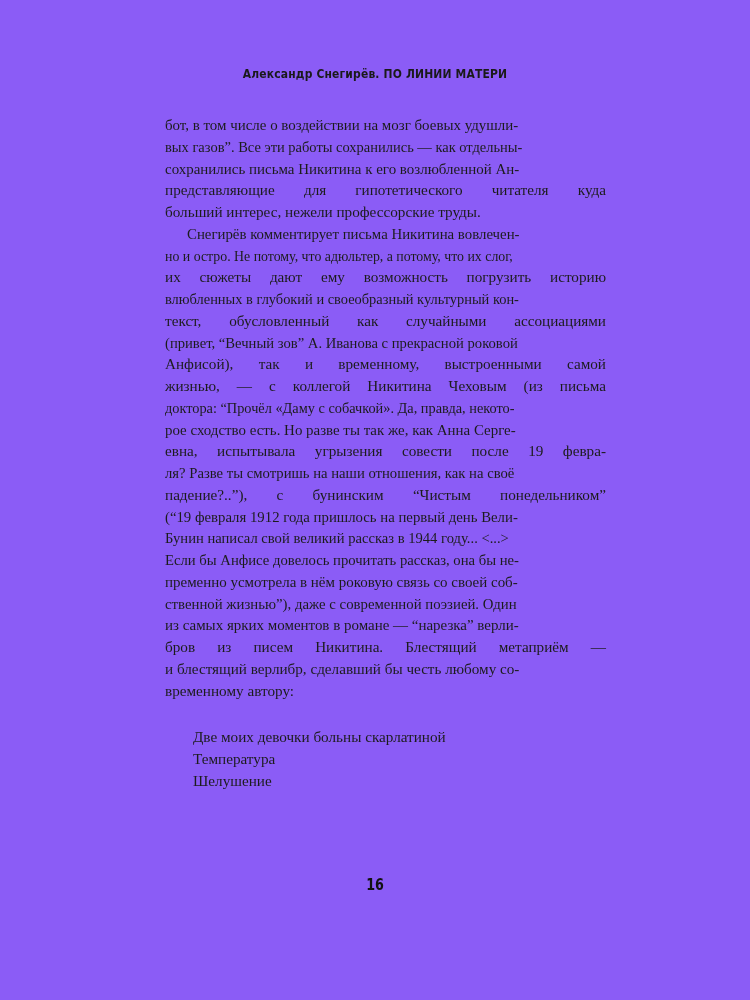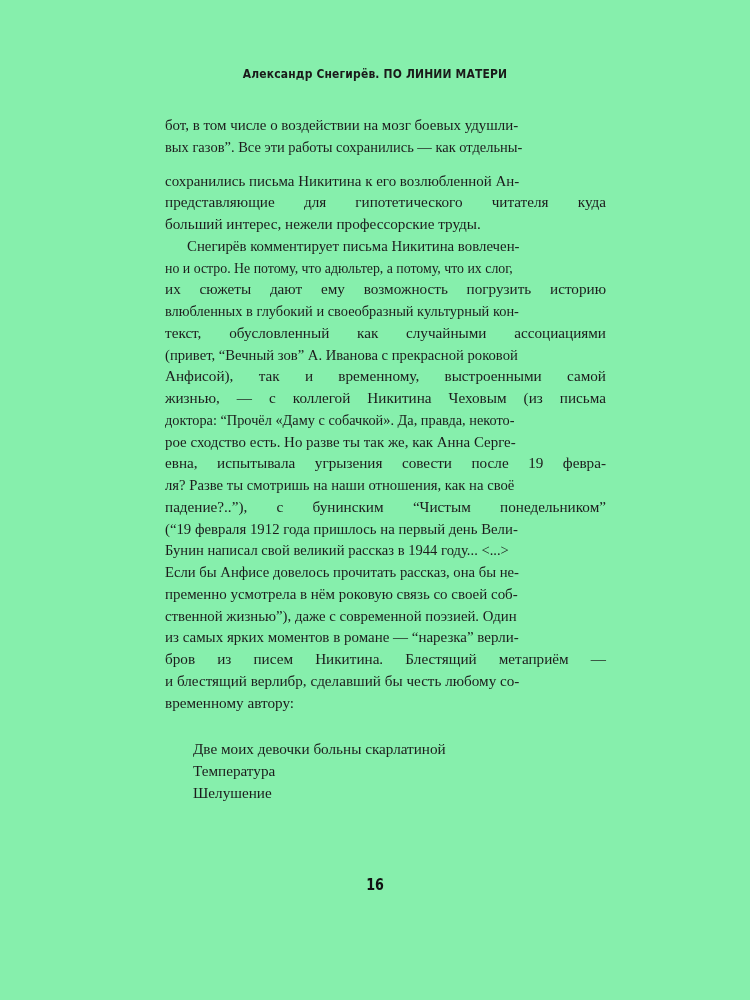--- a/index.html
+++ b/index.html
@@ -1,17 +1,17 @@
 <!DOCTYPE html>
 <html><head>
   <meta charset="utf-8">
   <style>
     html, body { margin: 0; padding: 0; background: #ffffff; }
     body { width: 750px; height: 1000px; position: relative; overflow: hidden; }
-    .page { position: absolute; left: 0; top: 0; width: 750px; height: 1000px; background: #86efac; }
+    .page { position: absolute; left: 0; top: 0; width: 750px; height: 1000px; background: #8b5cf6; }
     .running-head {
       position: absolute; top: 66px; left: 0; width: 750px; text-align: center;
       font-family: "DejaVu Sans", sans-serif; font-weight: bold; font-size: 12.5px;
       color: #1a1a1a; letter-spacing: 0.2px; transform: scaleX(0.86);
     }
     .body-text {
       position: absolute; top: 114px; left: 165px; width: 441px;
       font-family: Liberation Serif, serif; font-size: 15.2px; line-height: 21.75px;
       color: #1c1c1c;
     }
@@ -31,21 +31,21 @@
 <body>
 
 <div class="page">
   <div class="running-head">Александр Снегирёв. ПО ЛИНИИ МАТЕРИ</div>
 
   <div class="body-text">
     <div id="paras">
         <div>
           <span class="line" style="text-align: left;"><span class="squeeze" style="transform: scaleX(0.9831);">бот, в том числе о воздействии на мозг боевых удушли-</span></span>
           <span class="line" style="text-align: left;"><span class="squeeze" style="transform: scaleX(0.9529);">вых газов”. Все эти работы сохранились — как отдельны-</span></span>
-          <span class="line" style="text-align: left; margin-top: 12px;"><span class="squeeze" style="transform: scaleX(0.9848);">сохранились письма Никитина к его возлюбленной Ан-</span></span>
+          <span class="line" style="text-align: left;"><span class="squeeze" style="transform: scaleX(0.9848);">сохранились письма Никитина к его возлюбленной Ан-</span></span>
           <span class="line">представляющие для гипотетического читателя куда</span>
           <span class="line last">больший интерес, нежели профессорские труды.</span>
         </div>
         <div>
           <span class="line indent" style="text-align: left;"><span class="squeeze" style="transform: scaleX(0.9765);">Снегирёв комментирует письма Никитина вовлечен-</span></span>
           <span class="line" style="text-align: left;"><span class="squeeze" style="transform: scaleX(0.9117);">но и остро. Не потому, что адюльтер, а потому, что их слог,</span></span>
           <span class="line">их сюжеты дают ему возможность погрузить историю</span>
           <span class="line" style="text-align: left;"><span class="squeeze" style="transform: scaleX(0.9488);">влюбленных в глубокий и своеобразный культурный кон-</span></span>
           <span class="line">текст, обусловленный как случайными ассоциациями</span>
           <span class="line" style="text-align: left;"><span class="squeeze" style="transform: scaleX(0.9642);">(привет, “Вечный зов” А. Иванова с прекрасной роковой</span></span>

